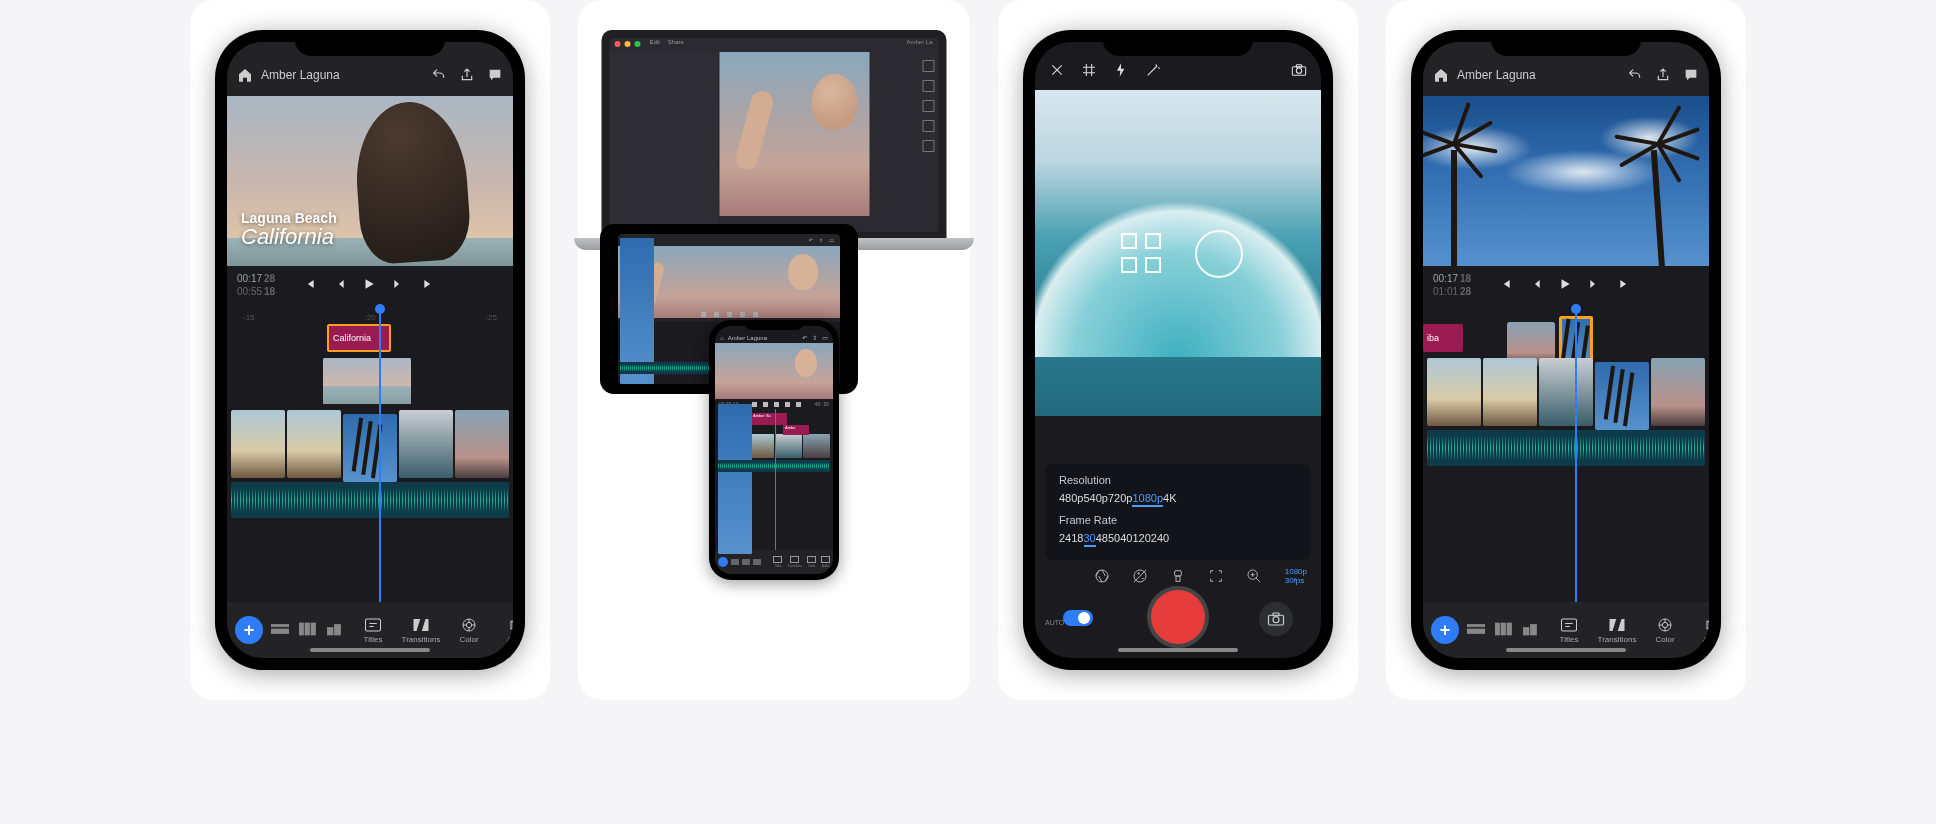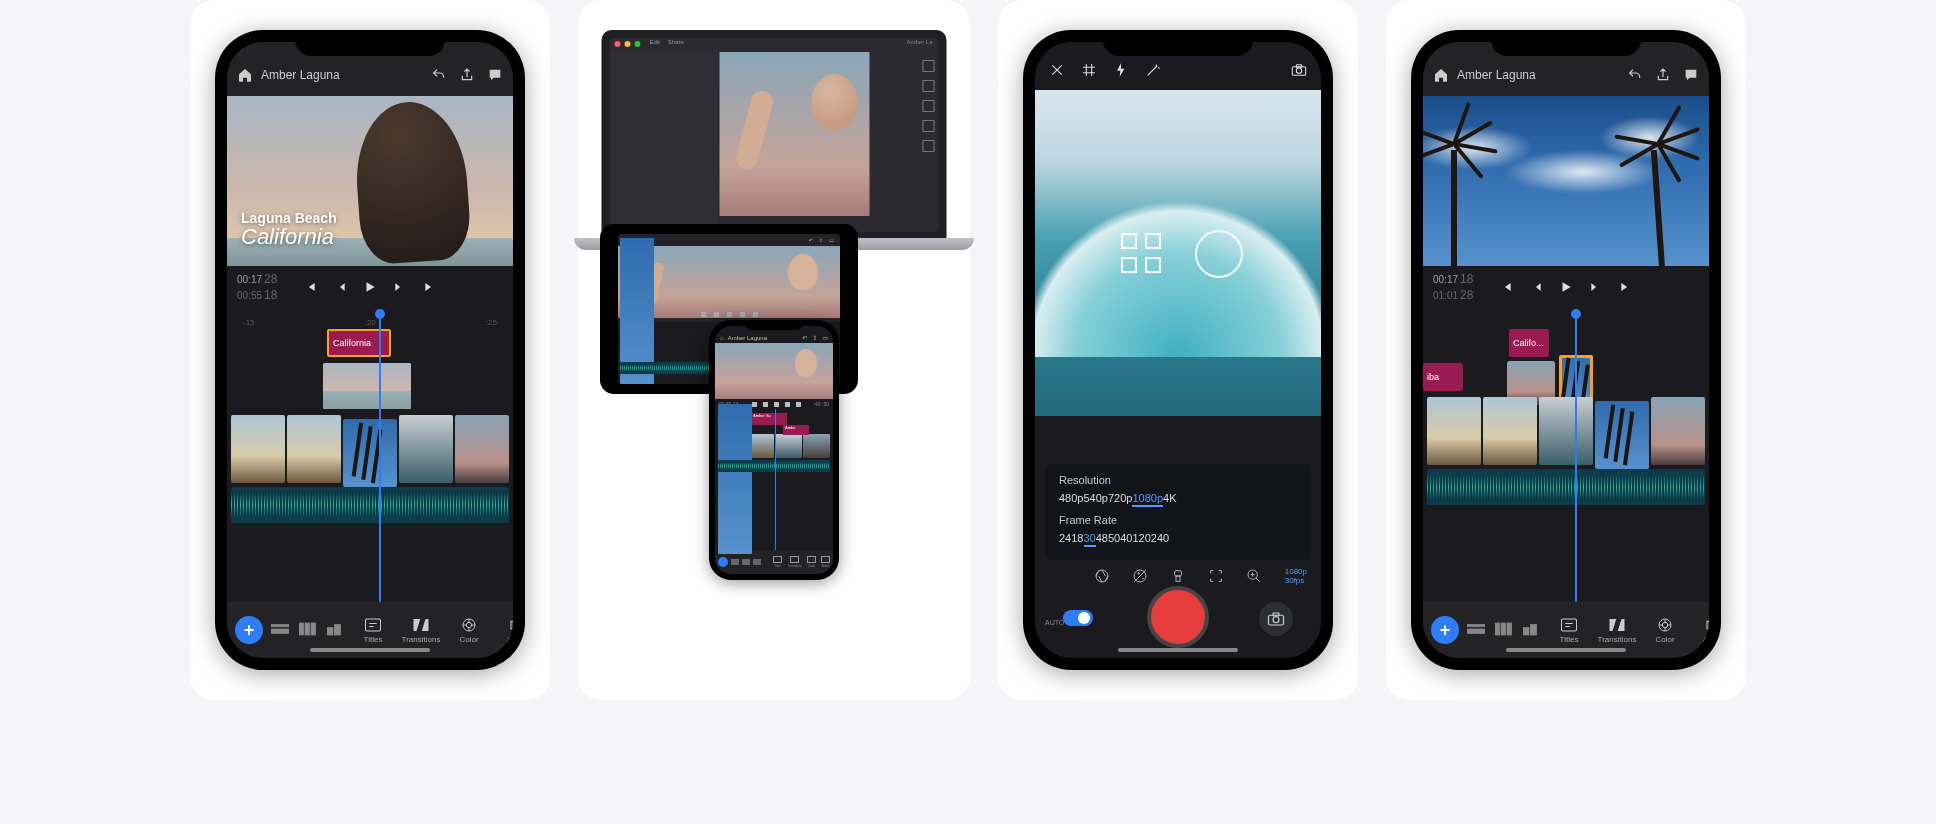--- a/index.html
+++ b/index.html
@@ -164,21 +164,21 @@
     display: flex; align-items: center;
     padding: 6px 10px;
     background: #1b1b1f;
     gap: 10px;
     color: #9aa0a6;
     font-size: 10px;
     justify-content: space-between;
     flex-shrink: 0;
   }
   .time-col { line-height: 1.3; }
-  .time-col .tc-frame { font-size: 12px; color: #666; margin-left: 2px; }
+  .time-col .tc-frame { font-size: 10px; color: #666; margin-left: 2px; font-weight: bold; }
   .transport { display: flex; gap: 16px; align-items: center; margin: 0 auto; }
   .transport svg { width: 14px; height: 14px; fill: #ddd; }
 
   
   .timeline {
     flex: 1;
     background: #1b1b1f;
     position: relative;
     padding: 6px 0 0 0;
     overflow: hidden;
@@ -940,25 +940,20 @@
           <div style="width:40px"></div>
         </div>
 
         <div class="timeline">
           <div class="ruler">
             <span></span>
               <span></span>
               <span></span>
           </div>
           <div class="track" style="height:28px;">
-            <div class="clip clip-title-small" style="left:86px;width:40px;">
-              <span>Califo...</span>
-            </div>
-          </div>
-          <div class="track" style="height:28px;">
             <div class="clip clip-title-small" style="left:0px;width:40px;">
               <span>iba</span>
             </div>
             <div class="clip" style="left:84px;width:48px;height:44px;top:-2px;">
               <div class="v-thumb woman" style="position:absolute;inset:0;"></div>
             </div>
             <div class="clip" style="left:136px;width:52px;height:58px;top:-8px;">
               <div class="v-thumb palm selected" style="position:absolute;inset:0;"></div>
             </div>
           </div>

